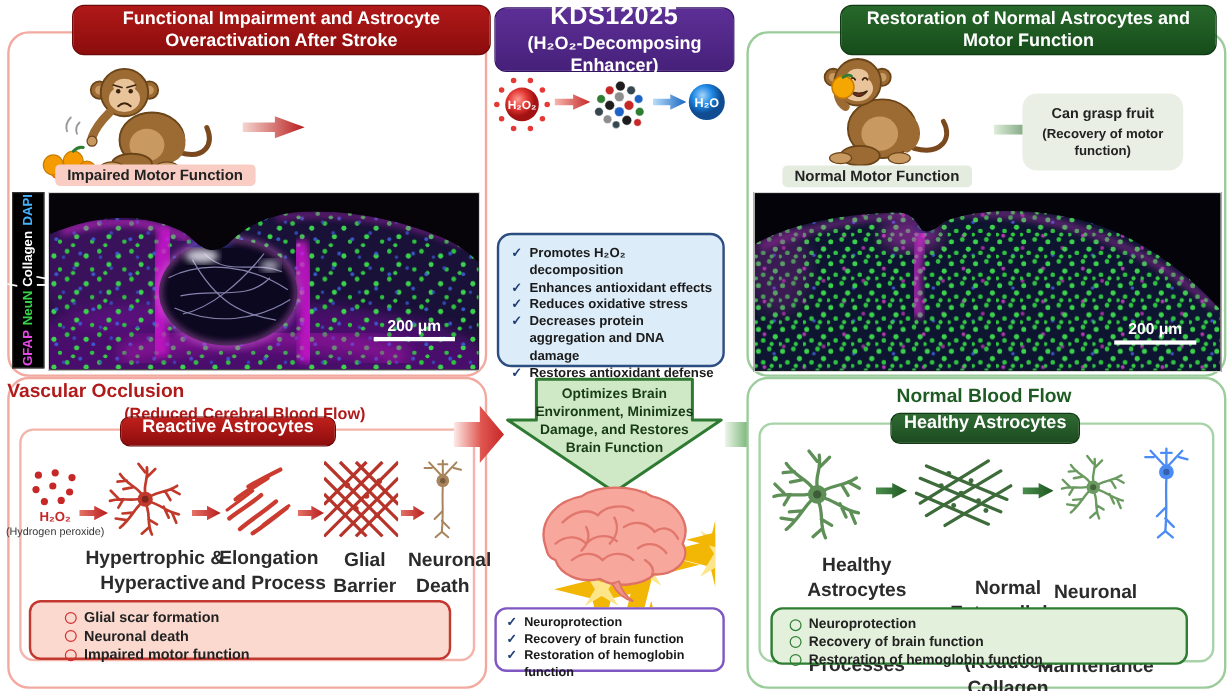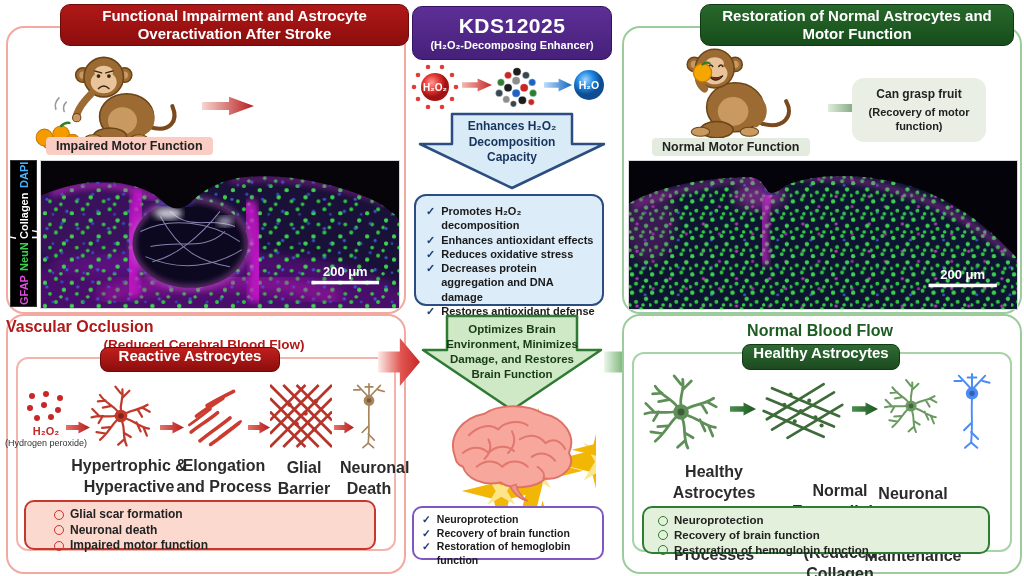--- a/index.html
+++ b/index.html
@@ -222,21 +222,21 @@
     <ellipse cx="185" cy="60" rx="8" ry="5" fill="#d8d6ea" opacity="0.7" filter="url(#b3)"></ellipse>
     <path d="M118,40 C130,46 140,46 152,40" stroke="#4246c9" stroke-width="5" opacity="0.8" fill="none" filter="url(#b3)"></path>
   </g>
   <rect x="272" y="119" width="68" height="3.5" fill="#fff"></rect>
   <text x="306" y="114" text-anchor="middle" fill="#fff" font-size="13" font-weight="bold" font-family="Liberation Sans, sans-serif">200 μm</text>
 </svg>
 </div>
 
 <div class="titlebox purple-t" style="left:412px;top:6px;width:200px;height:54px;flex-direction:column;gap:1px;">
   <span style="font-size:21px;letter-spacing:0.5px;">KDS12025</span>
-  <span style="font-size:11px;">(H₂O₂-Decomposing Enhancer)</span>
+  <span style="font-size:15px;">(H₂O₂-Decomposing Enhancer)</span>
 </div>
 
 <svg class="abs" style="left:410px;top:62px;width:50px;height:50px;" viewBox="0 0 50 50">
   <defs>
         <radialGradient id="rg1" cx="38%" cy="35%">
           <stop offset="0%" stop-color="#ff9d94"></stop>
           <stop offset="55%" stop-color="#e53935"></stop>
           <stop offset="100%" stop-color="#a31212"></stop>
         </radialGradient>
       </defs>
@@ -285,28 +285,20 @@
         <radialGradient id="rg2" cx="38%" cy="32%">
           <stop offset="0%" stop-color="#a6d4fa"></stop>
           <stop offset="55%" stop-color="#1e88e5"></stop>
           <stop offset="100%" stop-color="#0f4c92"></stop>
         </radialGradient>
       </defs>
   <circle cx="17" cy="17" r="15" fill="url(#rg2)"></circle>
   <text x="17" y="21" text-anchor="middle" fill="#fff" font-size="10.5" font-weight="bold" font-family="Liberation Sans, sans-serif">H₂O</text>
 </svg>
 
-<div class="abs" style="left:418px;top:112px;width:188px;height:78px;">
-  <svg width="188" height="78" viewBox="0 0 188 78" style="position:absolute;left:0;top:0;">
-    <polygon points="34,2 154,2 154,32 186,32 94,76 2,32 34,32" fill="#d9ebf7" stroke="#2b4d80" stroke-width="2.5" stroke-linejoin="round"></polygon>
-  </svg>
-  <div class="dartext pre" style="top:7px;font-size:12px;color:#17355e;line-height:1.3;">Enhances H₂O₂
-Decomposition
-Capacity</div>
-</div>
 
 <div class="abs" style="left:414px;top:194px;width:190px;height:112px;background:#dcecf8;border:2.5px solid #2b4d80;
      border-radius:12px;box-sizing:border-box;padding:8px 6px 0 10px;font-size:11px;font-weight:bold;color:#1a1a1a;">
   <div class="chkrow">
         <span class="chk">✓</span>
         <span>Promotes H₂O₂ decomposition</span>
       </div>
   <div class="chkrow">
         <span class="chk">✓</span>
         <span>Enhances antioxidant effects</span>

